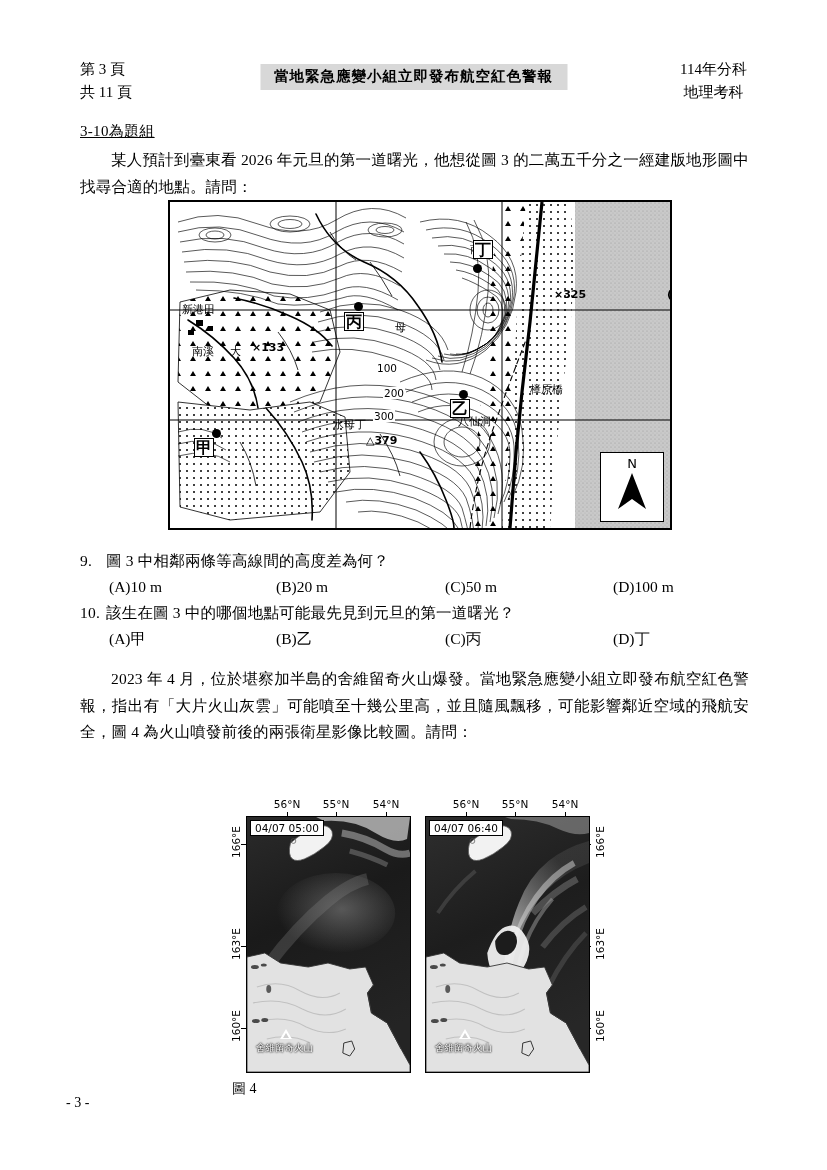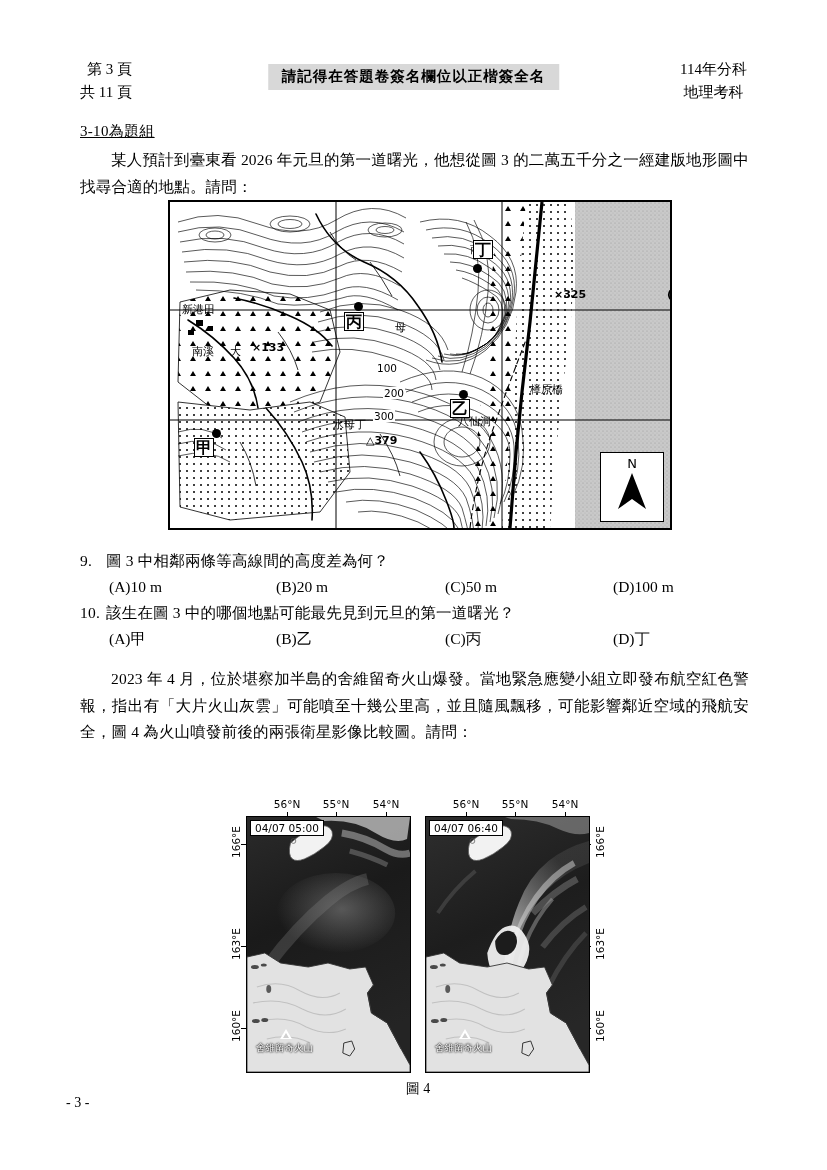--- a/index.html
+++ b/index.html
@@ -28,21 +28,21 @@
     height: 46px;
   }
   .hdr-left {
     position: absolute;
     left: 0;
     top: 0;
     font-size: 15px;
     line-height: 23px;
     white-space: nowrap;
   }
-  .hdr-left .ln { display: block; text-align: right; }
+  .hdr-left .ln { display: block; }
   .hdr-right {
     position: absolute;
     right: 0;
     top: 0;
     font-size: 15px;
     line-height: 23px;
     text-align: center;
     white-space: nowrap;
   }
   .hdr-right .ln { display: block; }
@@ -283,21 +283,20 @@
   .tickmark-h {
     position: absolute;
     height: 1px;
     background: #000;
     width: 5px;
   }
   .fig4-cap {
     position: absolute;
     left: 0; right: 0;
     top: 282px;
-    text-align: center;
     font-size: 14px;
   }
 
   
   .footer {
     position: absolute;
     left: 66px;
     top: 1095px;
     font-size: 14px;
   }
@@ -305,21 +304,21 @@
 </head>
 <body>
 
 <div id="page">
 
   <div class="hdr">
     <div class="hdr-left">
       <span class="ln">第 3 頁</span>
       <span class="ln">共 11 頁</span>
     </div>
-    <div class="hdr-center">請記得在答題卷簽名欄位以正楷簽全名</div>
+    <div class="hdr-center">當地緊急應變小組立即發布航空紅色警報</div>
     <div class="hdr-right">
       <span class="ln">114年分科</span>
       <span class="ln">地理考科</span>
     </div>
   </div>
 
   <div class="content">
 
     <div class="grouphead">3-10為題組</div>
     <p class="para">某人預計到臺東看 2026 年元旦的第一道曙光，他想從圖 3 的二萬五千分之一經建版地形圖中找尋合適的地點。請問：</p>

